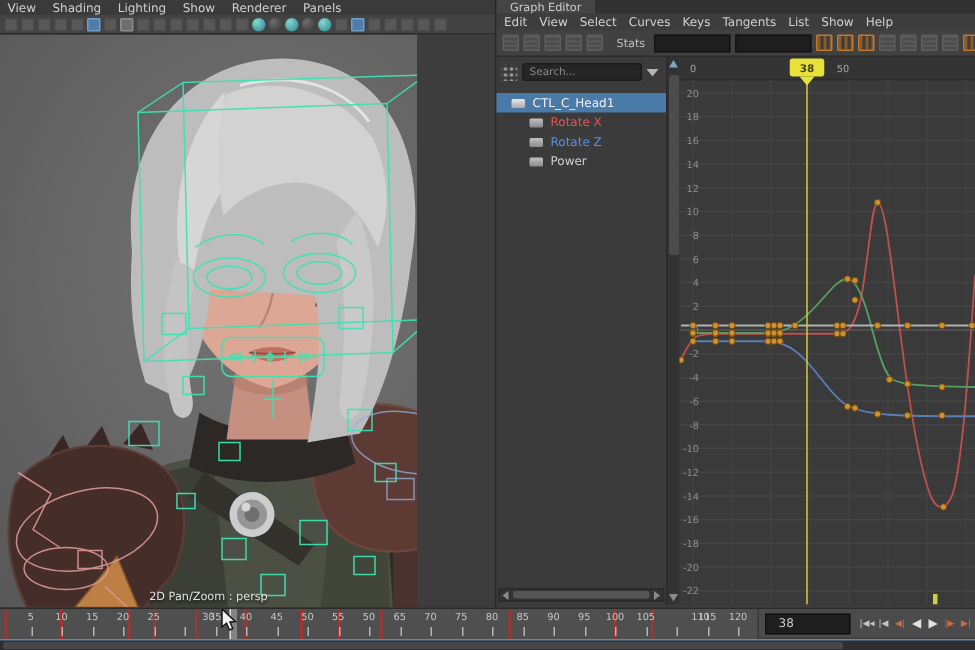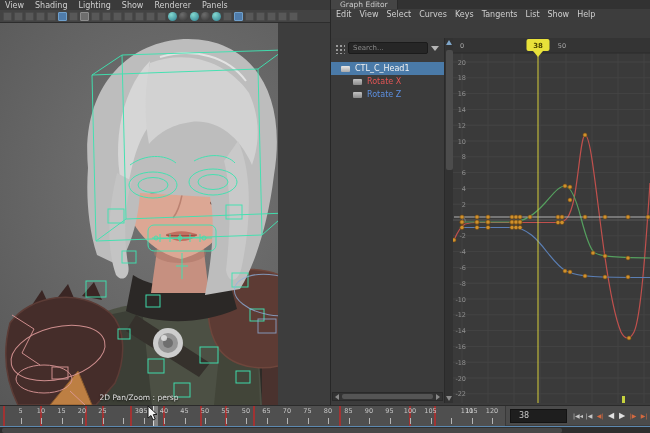--- a/index.html
+++ b/index.html
@@ -269,40 +269,66 @@
         <span class="menu-item">View</span>
         <span class="menu-item">Select</span>
         <span class="menu-item">Curves</span>
         <span class="menu-item">Keys</span>
         <span class="menu-item">Tangents</span>
         <span class="menu-item">List</span>
         <span class="menu-item">Show</span>
         <span class="menu-item">Help</span>
       </div>
 
+    <div class="ge-toolbar">
+      <span id="ge-left-icons" style="display:flex;gap:3px;">
+          <span class="ge-icon"></span>
+          <span class="ge-icon"></span>
+          <span class="ge-icon"></span>
+          <span class="ge-icon"></span>
+          <span class="ge-icon"></span>
+        </span>
+      <span class="stats-label">Stats</span>
+      <input class="stats-field" value="" style="">
+      <input class="stats-field" value="" style="">
+      <span id="ge-right-icons" style="display:flex;gap:3px;margin-left:auto;">
+          <span class="ge-icon accent"></span>
+          <span class="ge-icon accent"></span>
+          <span class="ge-icon accent"></span>
+          <span class="ge-icon"></span>
+          <span class="ge-icon"></span>
+          <span class="ge-icon"></span>
+          <span class="ge-icon"></span>
+          <span class="ge-icon accent"></span>
+        </span>
+    </div>
 
     <div class="ge-body">
       <div class="ge-outliner">
         <div class="search-row">
           <span class="dots-icon"></span>
           <input class="search-input" placeholder="Search..." style="">
           <span class="filter-arrow"></span>
         </div>
         <div class="tree" id="ge-tree">
             <div class="trow selected">
               <span class="chan-icon"></span>
               <span style="color: rgb(240, 240, 240);">CTL_C_Head1</span>
             </div>
             <div class="trow">
               <span class="chan-icon"></span>
               <span style="color: rgb(226, 85, 85);">Rotate X</span>
             </div>
             <div class="trow">
               <span class="chan-icon"></span>
               <span style="color: rgb(92, 143, 224);">Rotate Z</span>
+            </div>
+            <div class="trow">
+              <span class="chan-icon"></span>
+              <span style="color: rgb(207, 207, 207);">Power</span>
             </div>
           </div>
         <div class="out-hscroll">
           <span class="hs-arrow hs-left"></span>
           <span class="hs-thumb"></span>
           <span class="hs-arrow hs-right"></span>
         </div>
       </div>
 
       <div class="ge-vscroll">

